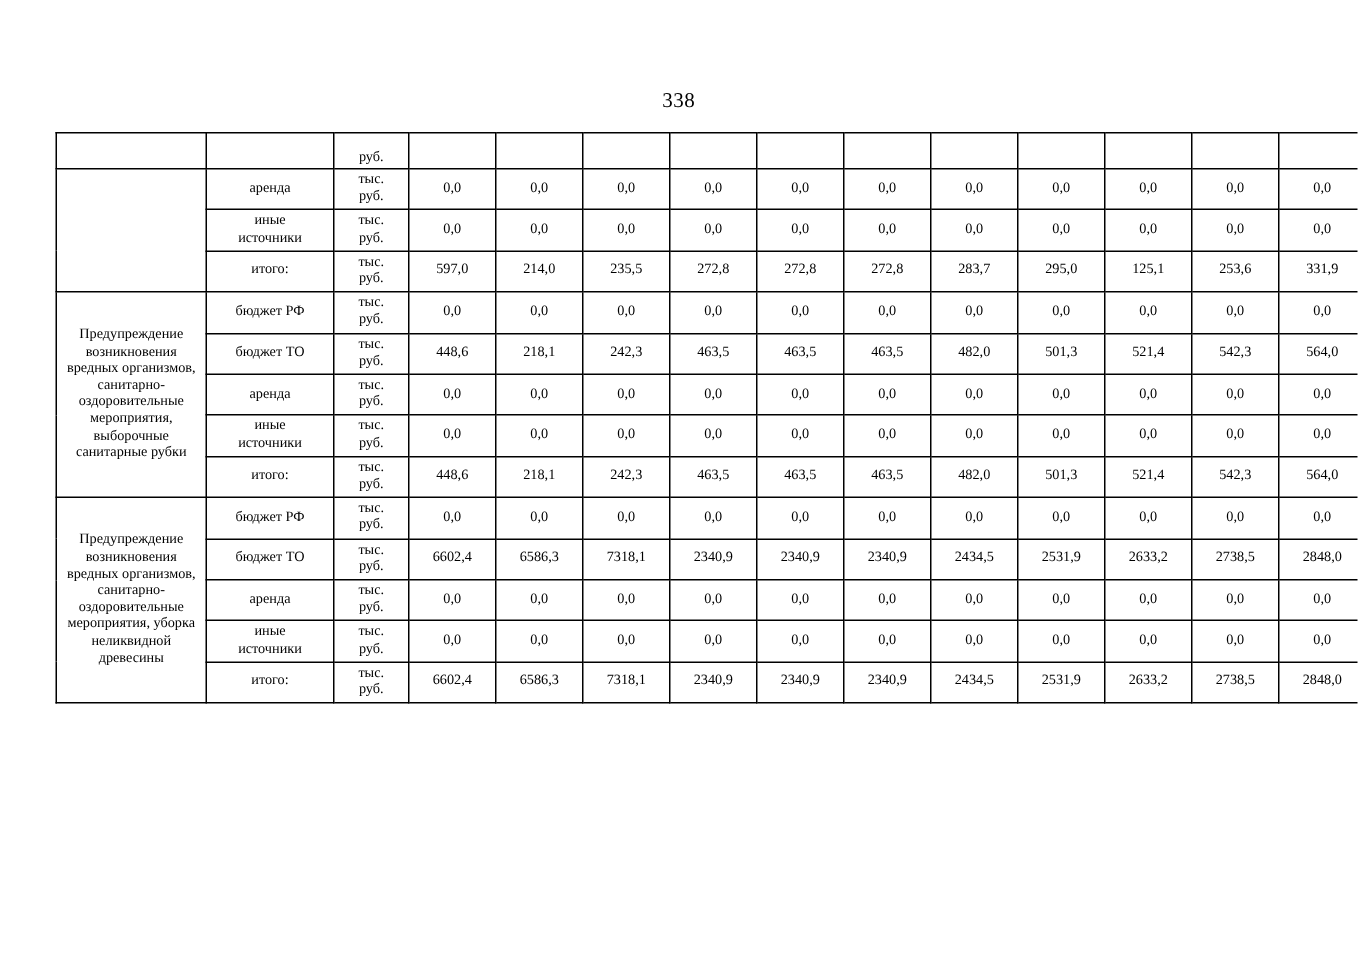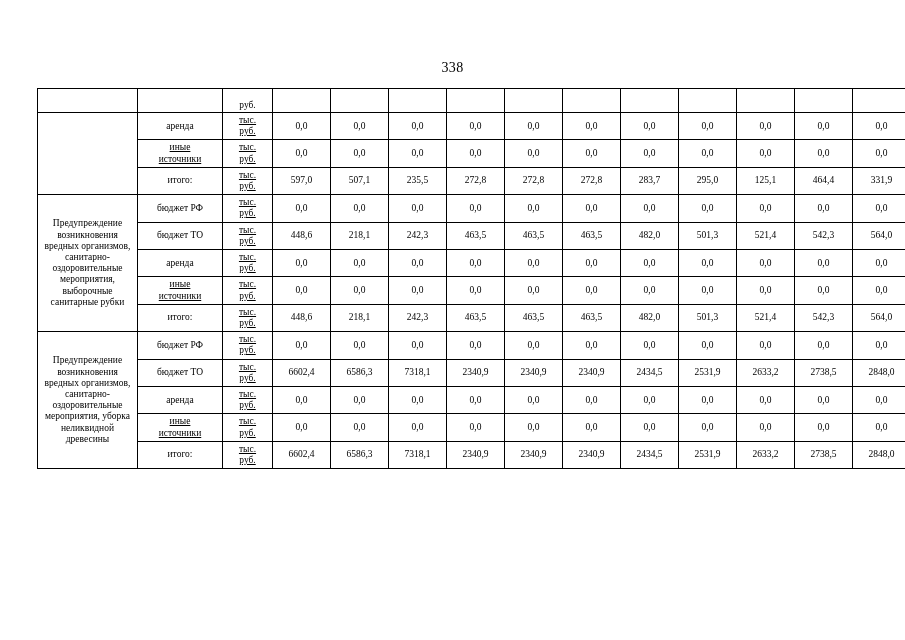--- a/index.html
+++ b/index.html
@@ -67,21 +67,21 @@
     font-size: 10px;
   }
   td.clipped-top {
     border-top: none;
   }
   tr.partial td {
     height: 20px;
     vertical-align: bottom;
     padding-bottom: 1px;
   }
-  .u-line { display: block; text-decoration: underline; }
+  .u-line { display: block; }
 </style>
 </head>
 <body>
 
 <div class="page">
 
   <div class="page-number">338</div>
 
   <div class="table-wrap">
     <table class="budget">
@@ -159,29 +159,29 @@
             <td class="num">0,0</td>
             <td class="num">0,0</td>
           </tr>
           <tr>
             <td class="source">итого:</td>
             <td class="unit">
               <span class="u-line">тыс.</span>
               <span class="u-line">руб.</span>
             </td>
             <td class="num">597,0</td>
-            <td class="num">507,1</td>
+            <td class="num">214,0</td>
             <td class="num">235,5</td>
             <td class="num">272,8</td>
             <td class="num">272,8</td>
             <td class="num">272,8</td>
             <td class="num">283,7</td>
             <td class="num">295,0</td>
             <td class="num">125,1</td>
-            <td class="num">464,4</td>
+            <td class="num">253,6</td>
             <td class="num">331,9</td>
           </tr>
           <tr>
             <td class="activity" rowspan="5">Предупреждение возникновения вредных организмов, санитарно-оздоровительные мероприятия, выборочные санитарные рубки</td>
             <td class="source">бюджет РФ</td>
             <td class="unit">
               <span class="u-line">тыс.</span>
               <span class="u-line">руб.</span>
             </td>
             <td class="num">0,0</td>

